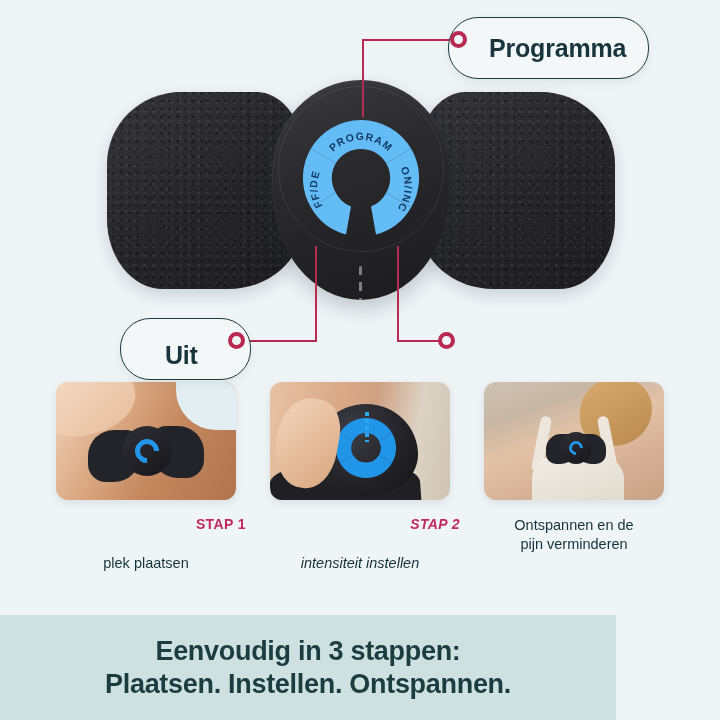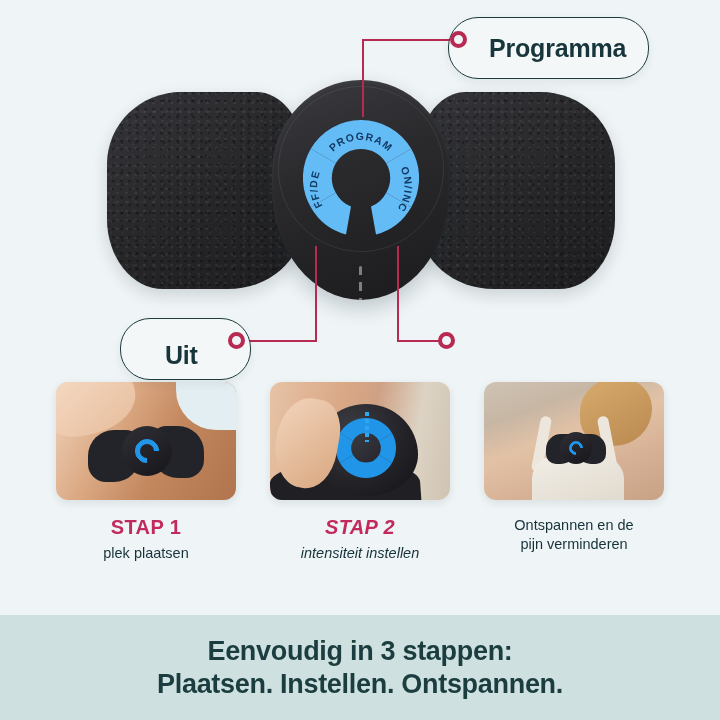--- a/index.html
+++ b/index.html
@@ -90,22 +90,22 @@
   #step-1 { left: 46px; }
   #step-2 { left: 260px; font-style: italic; }
   #step-3 { left: 474px; }
 
   .photo {
     width: 180px; height: 118px; margin: 0 auto 16px;
     border-radius: 12px; overflow: hidden; position: relative;
     box-shadow: 0 3px 8px rgba(20,50,60,0.10);
   }
   .step-title {
-    font-size: 20px; font-weight: 700; color: #c2295c;
-    letter-spacing: .4px; margin-bottom: 5px;
+    font-size: 14px; font-weight: 700; color: #c2295c;
+    letter-spacing: .4px; margin-bottom: 22px; text-align: right;
   }
   .step-desc { font-size: 14.5px; color: #16333a; line-height: 1.32; font-weight: 400; }
 
   
   #ph1-bg { position: absolute; inset: 0; background:
       linear-gradient(118deg, #f0d4bd 0%, #dcab86 32%, #c4885f 60%, #b0744e 100%); }
   #ph1-corner { position: absolute; right: -6px; top: -8px; width: 66px; height: 56px;
       background: #e3eef2; border-radius: 0 0 0 40px; }
   #ph1-hand { position: absolute; left: -16px; top: -14px; width: 96px; height: 66px;
       background: linear-gradient(150deg,#f6ddc8,#e7bd9c); border-radius: 50% 44% 50% 40%;
@@ -141,21 +141,21 @@
       background: linear-gradient(150deg,#d9ab6e,#b9894f); border-radius: 50% 44% 54% 40%; }
   #ph3-top { position: absolute; left: 48px; bottom: -12px; width: 92px; height: 62px;
       background: linear-gradient(160deg,#f3efe8,#ded7ca); border-radius: 46% 46% 20% 20%; }
   #ph3-strapL { position: absolute; left: 52px; top: 34px; width: 11px; height: 56px;
       background: #ece6dc; transform: rotate(11deg); border-radius: 5px; }
   #ph3-strapR { position: absolute; left: 118px; top: 34px; width: 11px; height: 56px;
       background: #ece6dc; transform: rotate(-11deg); border-radius: 5px; }
 
   
   #banner {
-    position: absolute; left: 0; top: 615px; width: 720px; height: 105px;
+    position: absolute; left: 0; top: 615px; width: 616px; height: 105px;
     background: #cfe0e0; display: flex; flex-direction: column;
     align-items: center; justify-content: center;
   }
   .banner-line {
     font-size: 27px; font-weight: 700; color: #1b3d3f;
     letter-spacing: -0.3px; line-height: 1.22; white-space: nowrap;
   }
 </style>
 </head>
 <body>

